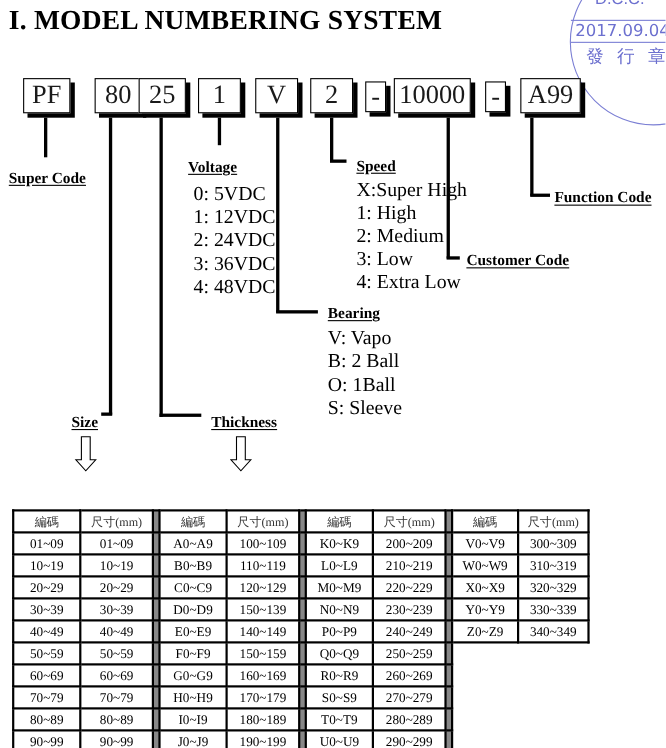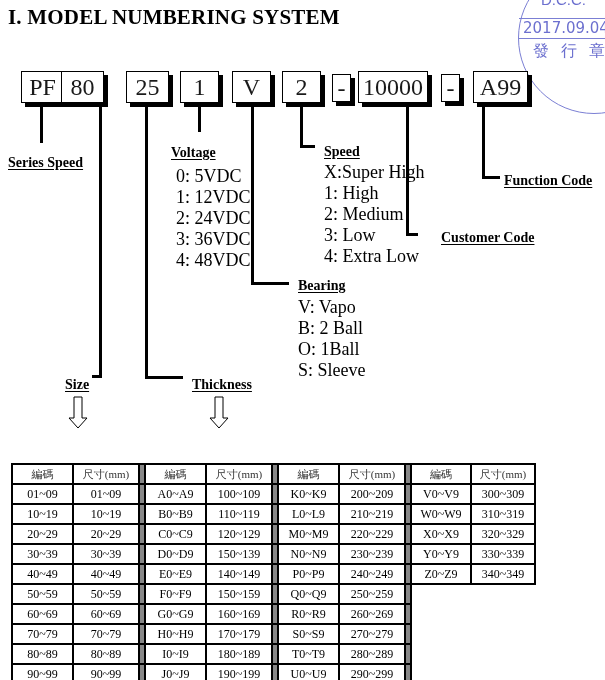--- a/index.html
+++ b/index.html
@@ -1,19 +1,19 @@
 <!DOCTYPE html>
 <html><head>
 <meta charset="utf-8">
 <style>
   html, body { margin:0; padding:0; background:#fff; }
   body { width:605px; height:680px; position:relative; overflow:hidden;
          font-family:"Liberation Serif", serif; color:#000; }
   .abs { position:absolute; }
-  .title { left:8px; top:5px; font-size:21px; font-weight:bold; letter-spacing:0.2px; }
+  .title { left:8px; top:5px; font-size:25px; font-weight:bold; letter-spacing:0.2px; }
   .code-box { height:30px; border:1px solid #000; box-shadow:4px 4px 0 #000; background:#fff;
               font-size:24px; line-height:30px; text-align:center; color:#1a1a1a; }
   .vline { width:3px; background:#000; }
   .hline { height:3px; background:#000; }
   .label { font-weight:bold; font-size:14px; text-decoration:underline; text-underline-offset:2px; }
   .opt { font-size:18px; line-height:21px; }
   .arrow { width:22px; height:34px; }
   table.sz { border-collapse:collapse; position:absolute; font-size:12px; }
   table.sz td { border:2px solid #000; height:18px; padding:0; text-align:center; }
   table.sz td.sep { width:4px; background:#888; border-top:2px solid #000; border-bottom:2px solid #000; }
@@ -28,21 +28,21 @@
 
 <div class="abs stamp">
   <div class="abs" style="left:22px;top:28px;font-family:Liberation Sans, sans-serif;font-size:15px;">D.C.C.</div>
   <div class="abs" style="left:0;top:55px;width:150px;border-top:1px solid #7b7fd4;"></div>
   <div class="abs" style="left:4px;top:56px;font-family:'DejaVu Sans',sans-serif;font-size:15px;">2017.09.04</div>
   <div class="abs" style="left:0;top:75px;width:150px;border-top:1px solid #7b7fd4;"></div>
   <div class="abs" style="left:14px;top:78px;font-size:16px;letter-spacing:4px;">發 行 章</div>
 </div>
 
 <div class="abs code-box" style="left:21px;top:71px;width:41px;">PF</div>
-<div class="abs code-box" style="left:61px;top:71px;width:41px;">80</div>
+<div class="abs code-box" style="left:86px;top:71px;width:41px;">80</div>
 <div class="abs code-box" style="left:126px;top:71px;width:41px;">25</div>
 <div class="abs code-box" style="left:180px;top:71px;width:37px;">1</div>
 <div class="abs code-box" style="left:232px;top:71px;width:37px;">V</div>
 <div class="abs code-box" style="left:282px;top:71px;width:37px;">2</div>
 <div class="abs code-box" style="left:332px;top:74px;width:17px;height:26px;line-height:26px;">-</div>
 <div class="abs code-box" style="left:358px;top:71px;width:68px;">10000</div>
 <div class="abs code-box" style="left:441px;top:74px;width:17px;height:26px;line-height:26px;">-</div>
 <div class="abs code-box" style="left:473px;top:71px;width:53px;">A99</div>
 
 <div class="abs vline" style="left:40px;top:107px;height:36px;"></div>
@@ -53,25 +53,25 @@
 <div class="abs vline" style="left:198px;top:107px;height:25px;"></div>
 <div class="abs vline" style="left:251px;top:107px;height:177px;"></div>
 <div class="abs hline" style="left:251px;top:282px;width:38px;"></div>
 <div class="abs vline" style="left:300px;top:107px;height:40px;"></div>
 <div class="abs hline" style="left:300px;top:145px;width:15px;"></div>
 <div class="abs vline" style="left:406px;top:107px;height:128px;"></div>
 <div class="abs hline" style="left:406px;top:233px;width:12px;"></div>
 <div class="abs vline" style="left:482px;top:107px;height:71px;"></div>
 <div class="abs hline" style="left:482px;top:176px;width:18px;"></div>
 
-<div class="abs label" style="left:8px;top:155px;">Series Speed</div>
+<div class="abs label" style="left:8px;top:155px;">Super Code</div>
 <div class="abs label" style="left:171px;top:145px;text-align:right;">Voltage</div>
 <div class="abs label" style="left:324px;top:144px;text-align:center;">Speed</div>
 <div class="abs label" style="left:504px;top:173px;">Function Code</div>
-<div class="abs label" style="left:424px;top:230px;margin-left:17px;">Customer Code</div>
+<div class="abs label" style="left:424px;top:230px;">Customer Code</div>
 <div class="abs label" style="left:298px;top:278px;">Bearing</div>
 <div class="abs label" style="left:65px;top:377px;">Size</div>
 <div class="abs label" style="left:192px;top:377px;">Thickness</div>
 
 <div class="abs" style="left:176px;top:166px;">
   <div class="opt">0: 5VDC</div>
   <div class="opt">1: 12VDC</div>
   <div class="opt">2: 24VDC</div>
   <div class="opt">3: 36VDC</div>
   <div class="opt">4: 48VDC</div>

